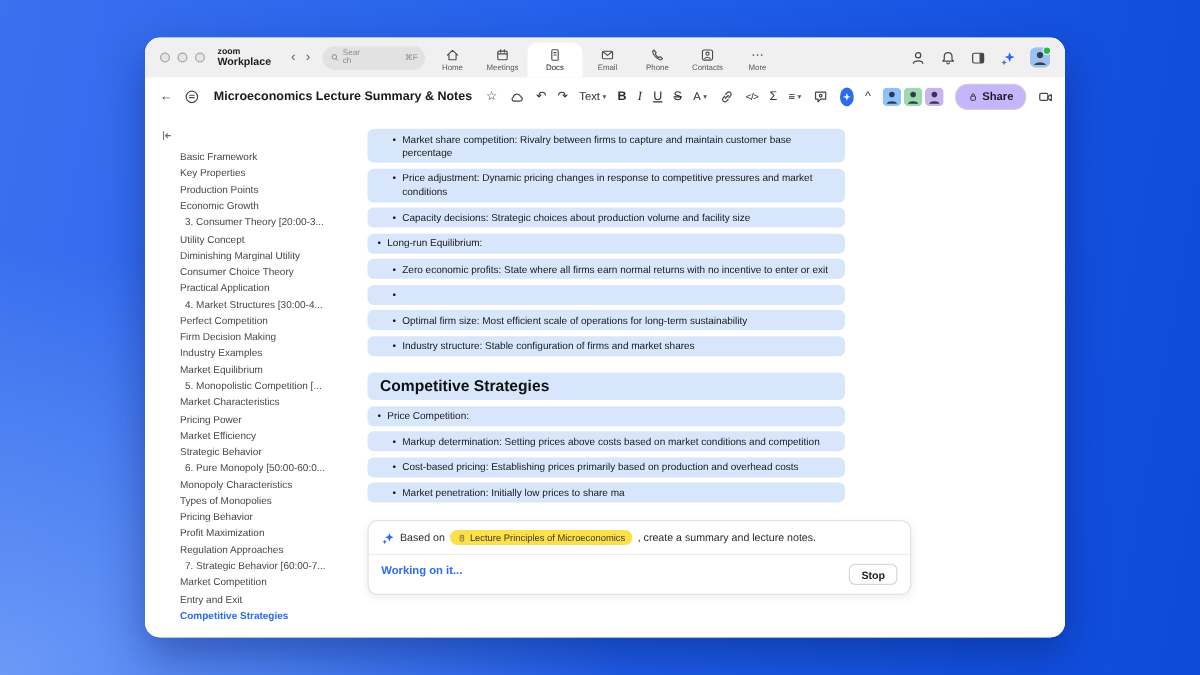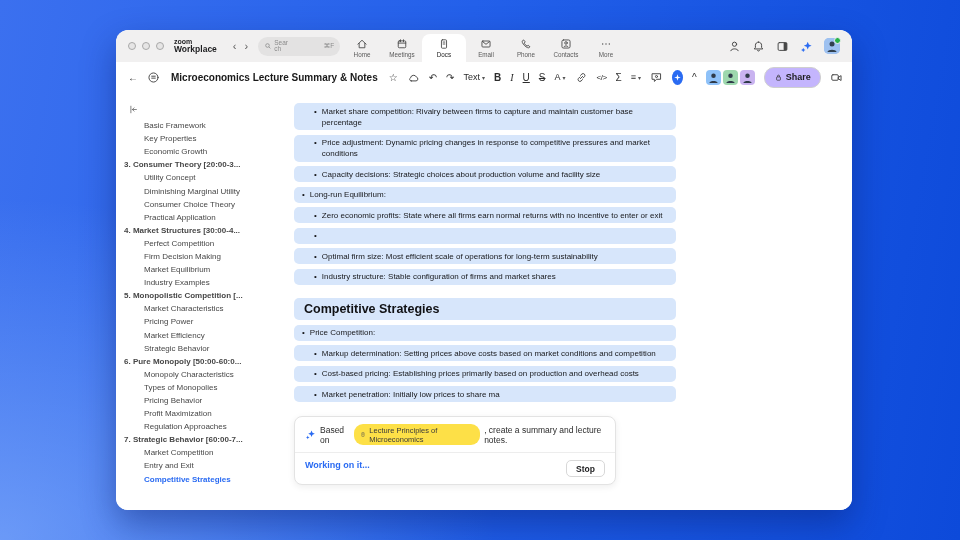--- a/index.html
+++ b/index.html
@@ -78,41 +78,41 @@
     gap:3px;padding:0 9px;background:#c4b5fd;
   }
   .share-btn svg{width:9px;height:9px;stroke:#333;fill:none;stroke-width:1.3;}
   .share-btn span{font-size:9px;font-weight:600;color:#1d1d1f;}
   
   .bodyarea{flex:1;display:flex;background:#fff;min-height:0;}
   .sidebar{width:178px;flex:0 0 178px;padding-top:9px;box-sizing:border-box;overflow:hidden;}
   .collapse{margin-left:12px;margin-bottom:6px;width:11px;height:11px;}
   .collapse svg{width:11px;height:11px;stroke:#6a6a6a;fill:none;stroke-width:1.2;stroke-linecap:round;stroke-linejoin:round;}
   .sitem{height:13.1px;display:flex;align-items:center;font-size:8px;color:#474747;cursor:default;}
-  .sitem.lv0{padding-left:8px;font-weight:bold;}
+  .sitem.lv0{padding-left:32px;}
   .sitem.lv1{padding-left:28px;}
   .sitem.active{color:#2a6bf2;font-weight:bold;}
   .main{width:382px;flex:0 0 382px;padding-top:11px;box-sizing:border-box;}
   .block{
     background:#d7e6fb;border-radius:5px;margin-bottom:4.5px;
     padding:2.5px 6px 2.5px 0;display:flex;align-items:flex-start;
     font-size:8px;line-height:11px;color:#17181b;
   }
   .block .dot{flex:0 0 auto;font-size:8px;line-height:11px;}
   .block .txt{flex:1;}
   .block.lv1{padding-left:8px;}
   .block.lv2{padding-left:20px;}
   .block .dot{margin-right:5px;}
   .block.h2{
     display:block;margin:13px 0 5px 0;padding:4px 10px;
     font-size:12.5px;font-weight:bold;line-height:14px;color:#101114;
   }
   
   .ai-card{
-    margin-top:14px;width:322px;box-sizing:border-box;background:#fff;
+    margin-top:14px;width:435px;box-sizing:border-box;background:#fff;
     border:1px solid #e3e3e3;border-radius:8px;box-shadow:0 2px 7px rgba(0,0,0,.07);
   }
   .ai-row1{display:flex;align-items:center;gap:4px;padding:7px 10px;font-size:8.5px;color:#2b2b2b;}
   .ai-row1 .sparkle svg{width:11px;height:11px;display:block;}
   .chip{
     display:inline-flex;align-items:center;gap:3px;background:#fde047;border-radius:9px;
     padding:1.5px 6px;font-size:7.5px;color:#3a3a3a;
   }
   .chip svg{width:7px;height:7px;stroke:#555;fill:none;stroke-width:1.3;}
   .ai-div{border-top:1px solid #ededed;}
@@ -350,31 +350,32 @@
   <div class="bodyarea">
     <div class="sidebar">
       <span class="collapse">
         <svg viewBox="0 0 16 16">
             <path d="M4.2 3.2v9.6M12.2 8H6.4M8.8 5.6 6.4 8l2.4 2.4"></path>
           </svg>
       </span>
       <div id="outline-list">
           <div class="sitem lv1">Basic Framework</div>
           <div class="sitem lv1">Key Properties</div>
+          <div class="sitem lv1">Production Points</div>
           <div class="sitem lv1">Economic Growth</div>
           <div class="sitem lv0">3. Consumer Theory [20:00-3...</div>
           <div class="sitem lv1">Utility Concept</div>
           <div class="sitem lv1">Diminishing Marginal Utility</div>
           <div class="sitem lv1">Consumer Choice Theory</div>
           <div class="sitem lv1">Practical Application</div>
           <div class="sitem lv0">4. Market Structures [30:00-4...</div>
           <div class="sitem lv1">Perfect Competition</div>
           <div class="sitem lv1">Firm Decision Making</div>
+          <div class="sitem lv1">Industry Examples</div>
           <div class="sitem lv1">Market Equilibrium</div>
-          <div class="sitem lv1">Industry Examples</div>
           <div class="sitem lv0">5. Monopolistic Competition [...</div>
           <div class="sitem lv1">Market Characteristics</div>
           <div class="sitem lv1">Pricing Power</div>
           <div class="sitem lv1">Market Efficiency</div>
           <div class="sitem lv1">Strategic Behavior</div>
           <div class="sitem lv0">6. Pure Monopoly [50:00-60:0...</div>
           <div class="sitem lv1">Monopoly Characteristics</div>
           <div class="sitem lv1">Types of Monopolies</div>
           <div class="sitem lv1">Pricing Behavior</div>
           <div class="sitem lv1">Profit Maximization</div>

